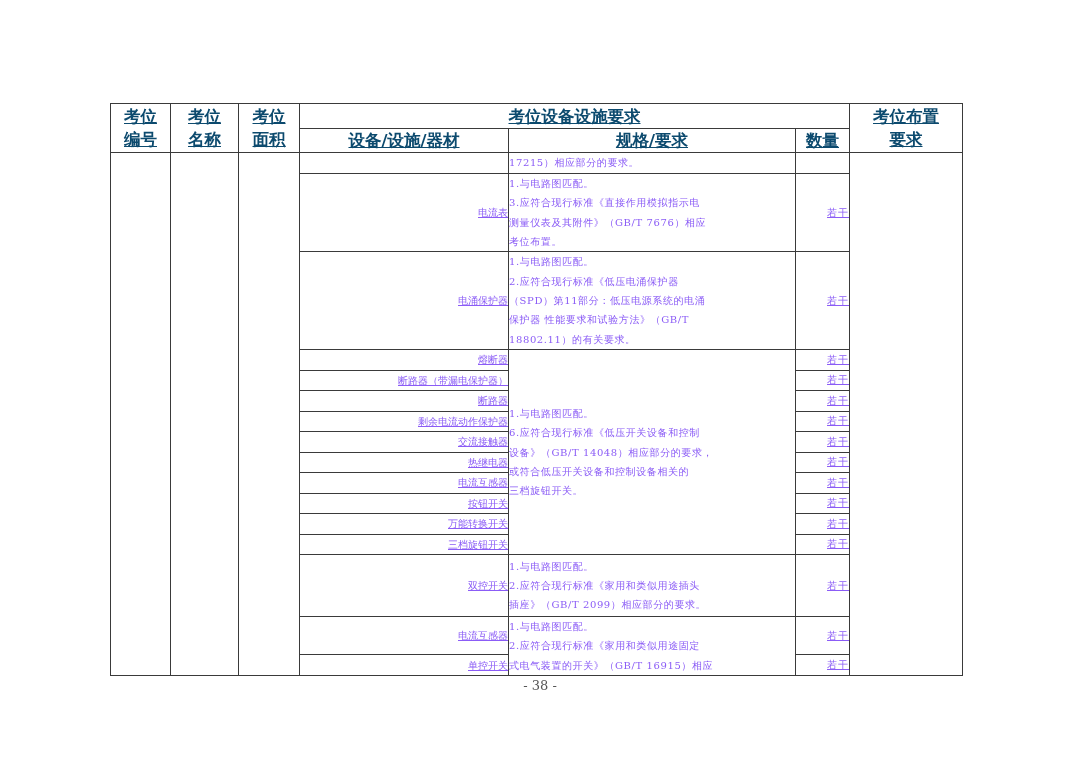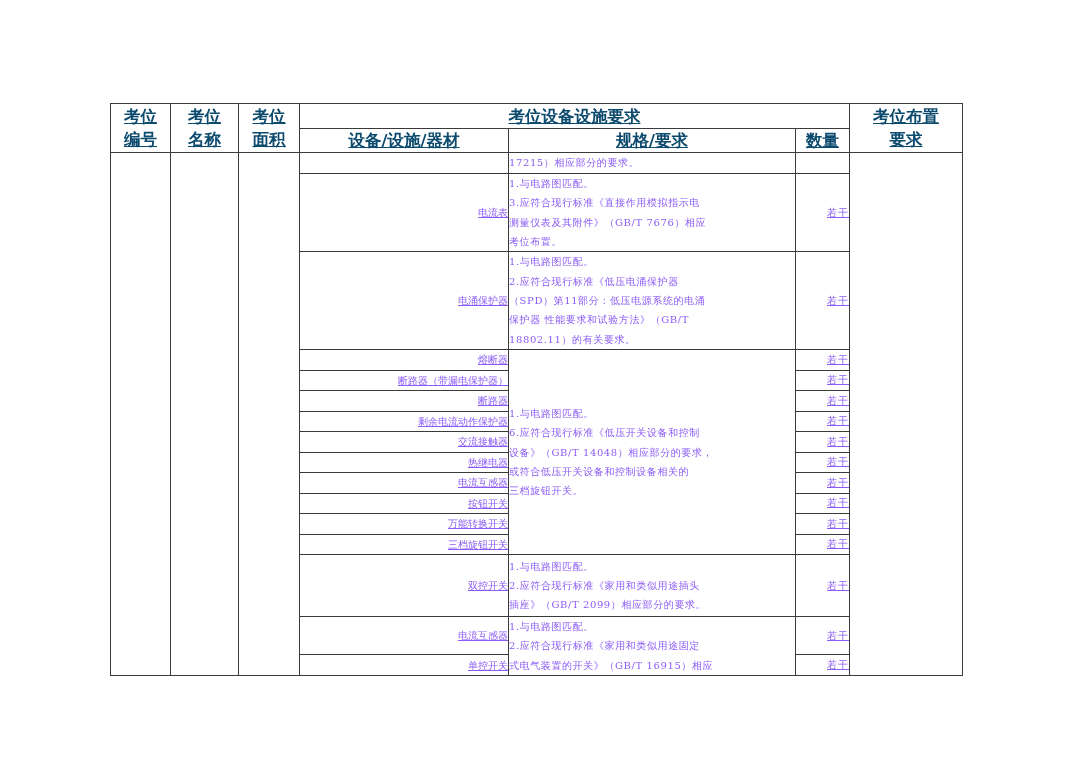--- a/index.html
+++ b/index.html
@@ -172,13 +172,14 @@
     </td>
     <td class="qty">若干</td>
   </tr>
   <tr style="height:20px">
     <td class="name">单控开关</td>
     <td class="qty">若干</td>
   </tr>
 </tbody>
     </table>
 
+<div class="footer">- 38 -</div>
 </div>
 
 </body></html>

